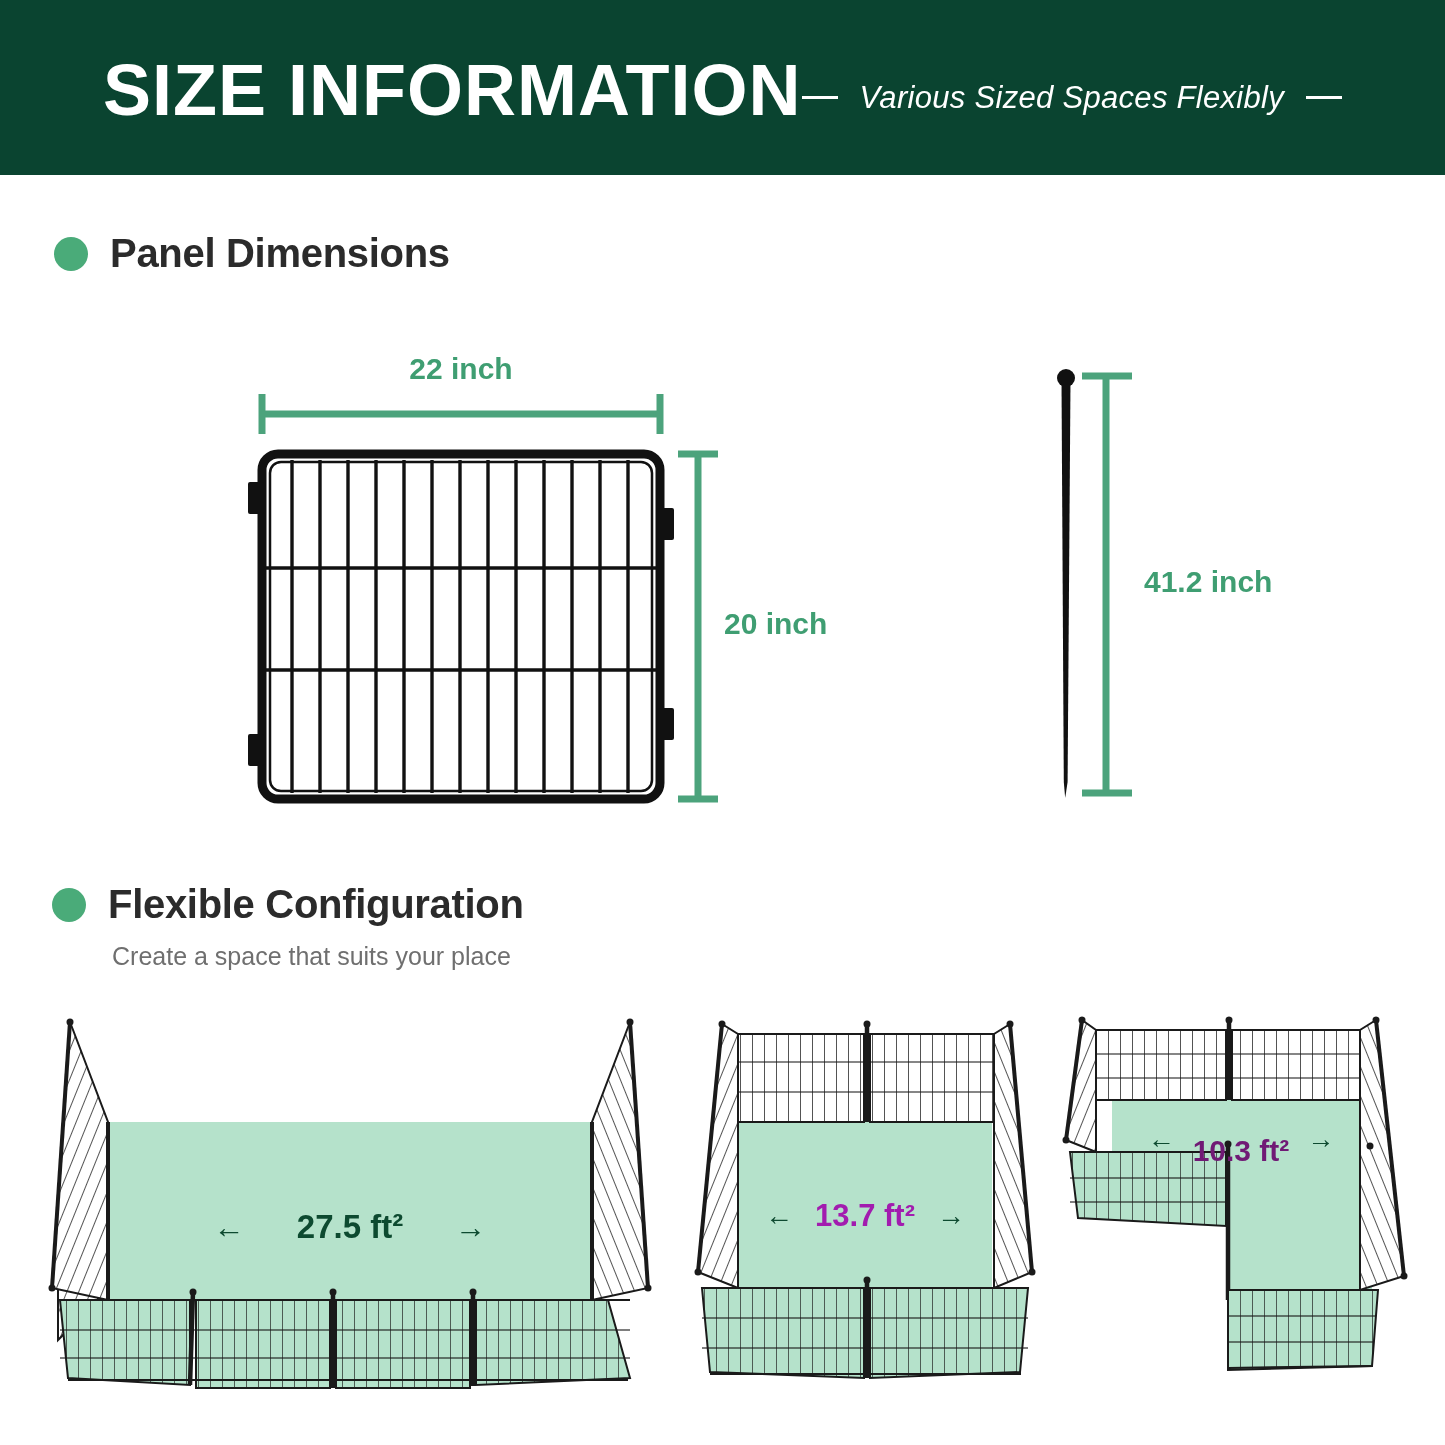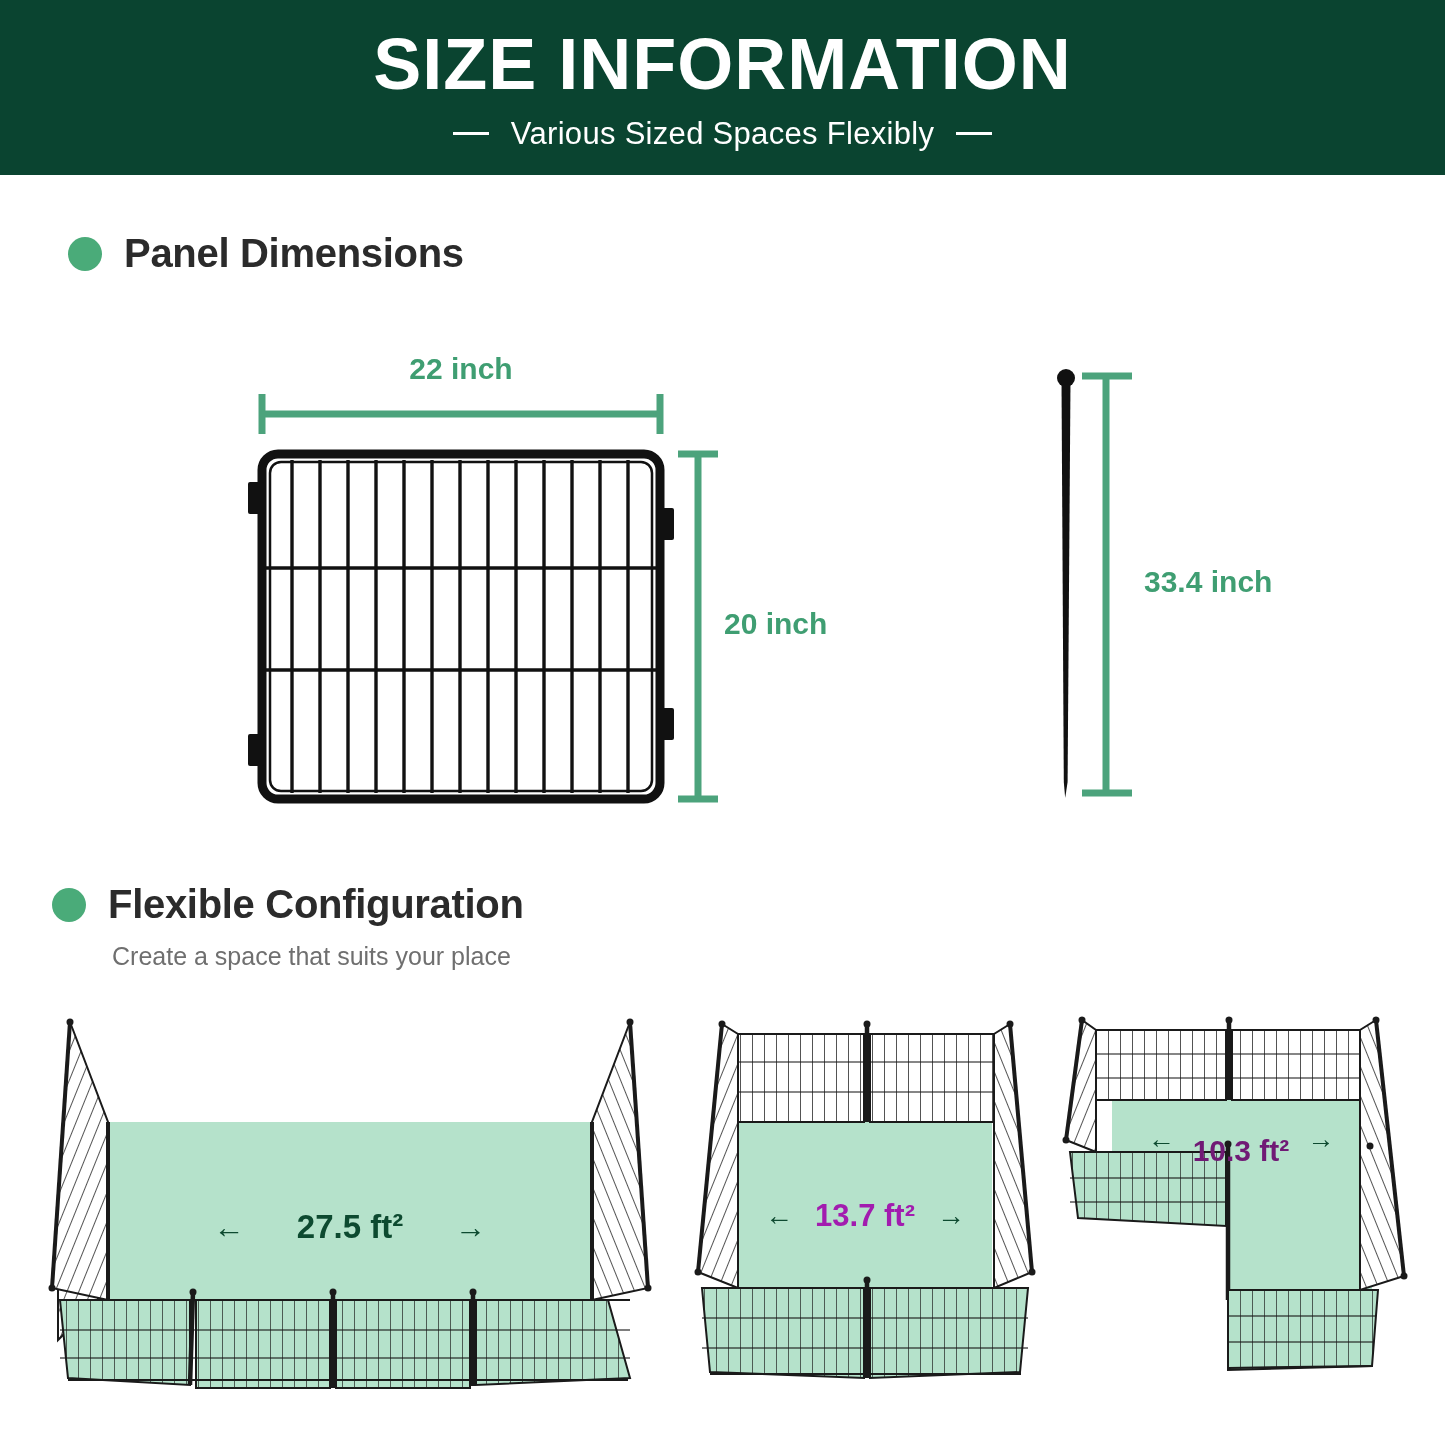--- a/index.html
+++ b/index.html
@@ -12,39 +12,40 @@
     overflow: hidden;
     position: relative;
   }
 
   
   .banner {
     width: 1445px;
     height: 175px;
     background: #0a4430;
     display: flex;
-    flex-direction: column;
+    flex-direction: row;
     align-items: center;
     justify-content: center;
     padding-top: 4px;
   }
   .banner-title {
     color: #ffffff;
     font-size: 72px;
     font-weight: bold;
     letter-spacing: 1px;
     line-height: 1.0;
     text-align: center;
   }
   .banner-sub-row {
     display: flex;
     align-items: center;
     justify-content: flex-start;
     gap: 22px;
     margin-top: 16px;
+    font-style: italic;
   }
   .banner-dash {
     width: 36px;
     height: 3px;
     background: #ffffff;
     display: block;
   }
   .banner-subtitle {
     color: #ffffff;
     font-size: 31px;
@@ -71,21 +72,21 @@
     color: #2b2b2b;
     letter-spacing: -0.3px;
   }
   .section-sub {
     font-size: 25px;
     color: #6f6f6f;
     margin-left: 60px;
     margin-top: 10px;
   }
 
-  #panel-heading { position: absolute; left: 68px; top: 231px; }
+  #panel-heading { position: absolute; left: 54px; top: 231px; }
   #config-heading { position: absolute; left: 52px; top: 882px; }
   #config-subtitle { position: absolute; left: 52px; top: 932px; }
 
   
   .diagram-panel   { position: absolute; left: 200px;  top: 330px;  width: 700px;  height: 490px; margin-top: 22px; }
   .diagram-stake   { position: absolute; left: 1020px; top: 350px;  width: 340px;  height: 470px; }
   .configs         { position: absolute; left: 0px;    top: 1000px; width: 1445px; height: 400px; }
 
   .cfg { position: absolute; top: 0; }
   #cfg-wide   { left: 30px;   width: 640px; height: 400px; }
@@ -176,21 +177,21 @@
     </g>
 
     <g>
       <line x1="62" y1="26" x2="112" y2="26" stroke="#4ca37c" stroke-width="7"></line>
       <line x1="62" y1="443" x2="112" y2="443" stroke="#4ca37c" stroke-width="7"></line>
       <line x1="86" y1="26" x2="86" y2="443" stroke="#4ca37c" stroke-width="7"></line>
     </g>
   </svg>
 
   <div style="position:absolute; left:124px; top:215px;
-              font-size:30px; font-weight:bold; color:#3f9e72; white-space:nowrap;">33.4 inch</div>
+              font-size:30px; font-weight:bold; color:#3f9e72; white-space:nowrap;">41.2 inch</div>
 </div>
 
 <div class="section-head" id="config-heading">
   <span class="bullet-dot"></span>
   <span class="section-title">Flexible Configuration</span>
 </div>
 <div class="section-sub" id="config-subtitle">Create a space that suits your place</div>
 
 <div class="configs">
 

